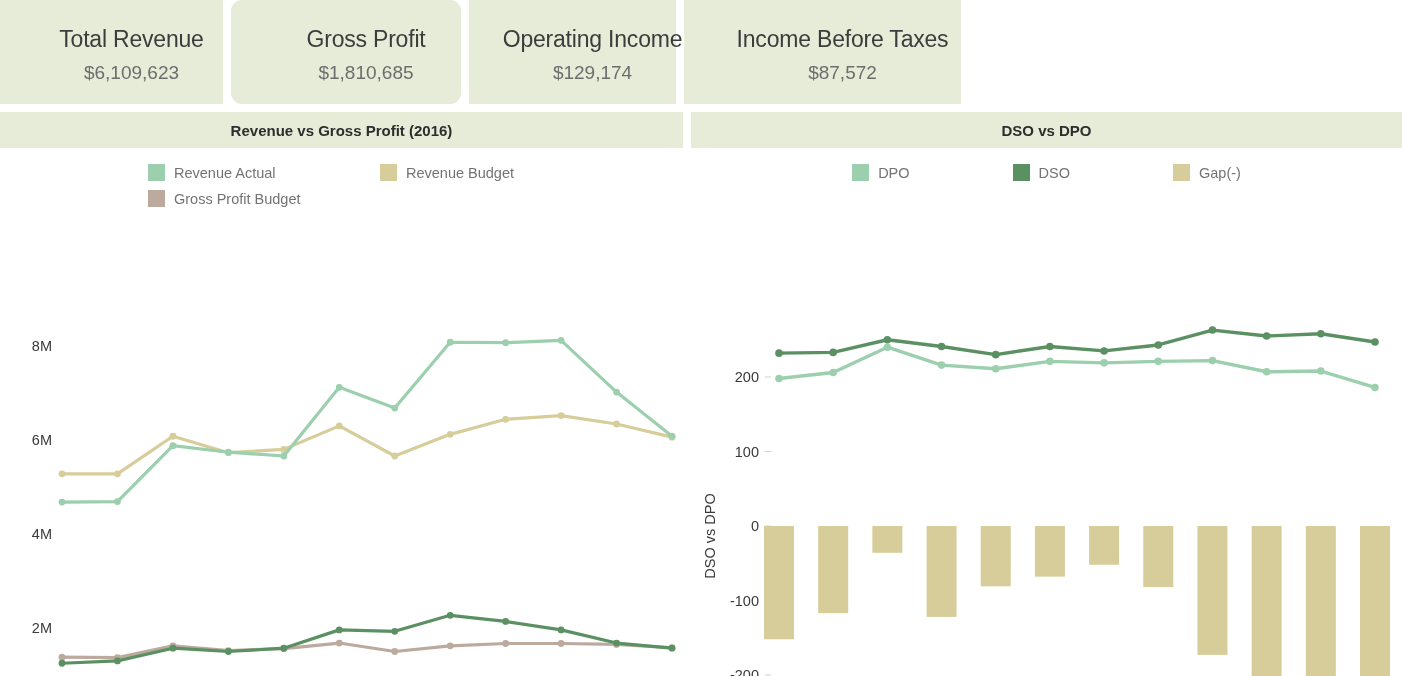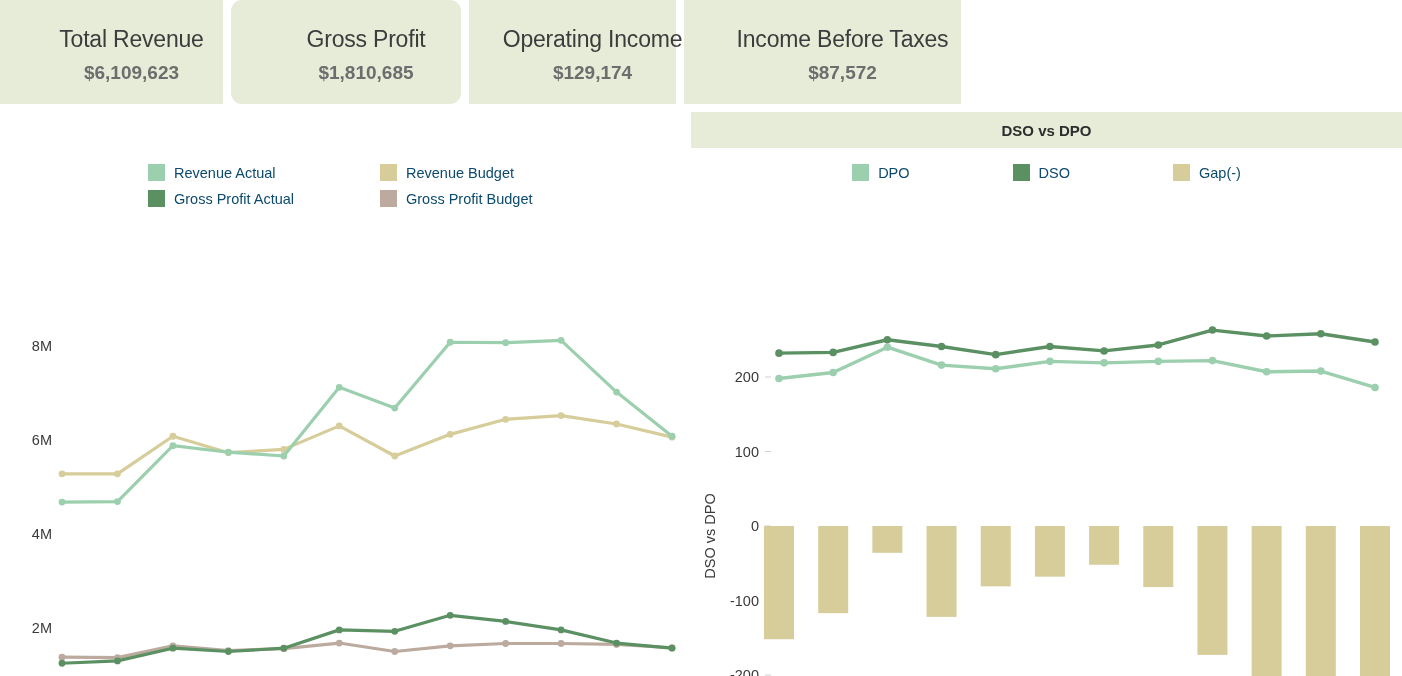--- a/index.html
+++ b/index.html
@@ -23,21 +23,21 @@
     display: flex; flex-direction: column;
     align-items: center; justify-content: center;
     padding-top: 6px;
     padding-left: 40px;
   }
   .kpi-title {
     font-size: 23px; color: #3c3c3c; font-weight: 400;
     letter-spacing: -0.2px; white-space: nowrap;
   }
   .kpi-value {
-    font-size: 19px; color: #6d6d6d; font-weight: 700;
+    font-size: 19px; color: #6d6d6d; font-weight: 400;
     margin-top: 9px; white-space: nowrap;
   }
 
   
   .panel { position: absolute; top: 112px; height: 564px; background:#fff; }
   #panel-left  { left: 0px;   width: 683px; }
   #panel-right { left: 691px; width: 711px; }
 
   .panel-header {
     height: 36px; background: #e7ecd8;
@@ -50,21 +50,21 @@
     position: absolute; left: 148px; top: 52px;
     display: grid; grid-template-columns: 232px auto;
     grid-row-gap: 9px; align-items: center;
   }
   .legend-right {
     position: absolute; left: 0; right: 0; top: 52px;
     display: flex; justify-content: center; gap: 103px;
   }
   .legend-item { display: flex; align-items: center; gap: 9px; }
   .legend-swatch { width: 17px; height: 17px; flex: none; }
-  .legend-label { font-size: 14.5px; color: #0c4a6e; white-space: nowrap; }
+  .legend-label { font-size: 14.5px; color: #737373; white-space: nowrap; }
 
   
   .plot { position: absolute; }
   #plot-left  { left: 0; top: 96px; width: 683px; height: 468px; }
   #plot-right { left: 0; top: 96px; width: 711px; height: 468px; }
   .plot svg { display: block; }
 
   .tick-label { font-size: 14.5px; fill: #3a3a3a; font-family: "Liberation Sans", sans-serif; }
   .axis-title { font-size: 14.5px; fill: #3a3a3a; font-family: "Liberation Sans", sans-serif; }
   .tick-mark { stroke: #d0d0d0; stroke-width: 1; }
@@ -87,32 +87,31 @@
         <div class="kpi-title">Operating Income</div>
         <div class="kpi-value">$129,174</div>
       </div>
       <div class="kpi-card" style="width: 277px; align-items: center;">
         <div class="kpi-title">Income Before Taxes</div>
         <div class="kpi-value">$87,572</div>
       </div>
     </div>
 
   <div class="panel" id="panel-left">
+    <div class="panel-header">
+      <span class="panel-title">Revenue vs Gross Profit (2016)</span>
+    </div>
     <div class="legend-left" id="legend-left">
         <div class="legend-item">
           <span class="legend-swatch" style="background: rgb(156, 207, 174);"></span>
           <span class="legend-label">Revenue Actual</span>
         </div>
         <div class="legend-item">
           <span class="legend-swatch" style="background: rgb(214, 205, 154);"></span>
           <span class="legend-label">Revenue Budget</span>
-        </div>
-        <div class="legend-item">
-          <span class="legend-swatch" style="background: rgb(91, 144, 99);"></span>
-          <span class="legend-label">Gross Profit Actual</span>
         </div>
         <div class="legend-item">
           <span class="legend-swatch" style="background: rgb(188, 170, 158);"></span>
           <span class="legend-label">Gross Profit Budget</span>
         </div>
       </div>
     <div class="plot" id="plot-left">
         <svg width="683" height="468">
           <text x="52" y="519" text-anchor="end" class="tick-label">0M</text>
           <text x="52" y="425" text-anchor="end" class="tick-label">2M</text>

